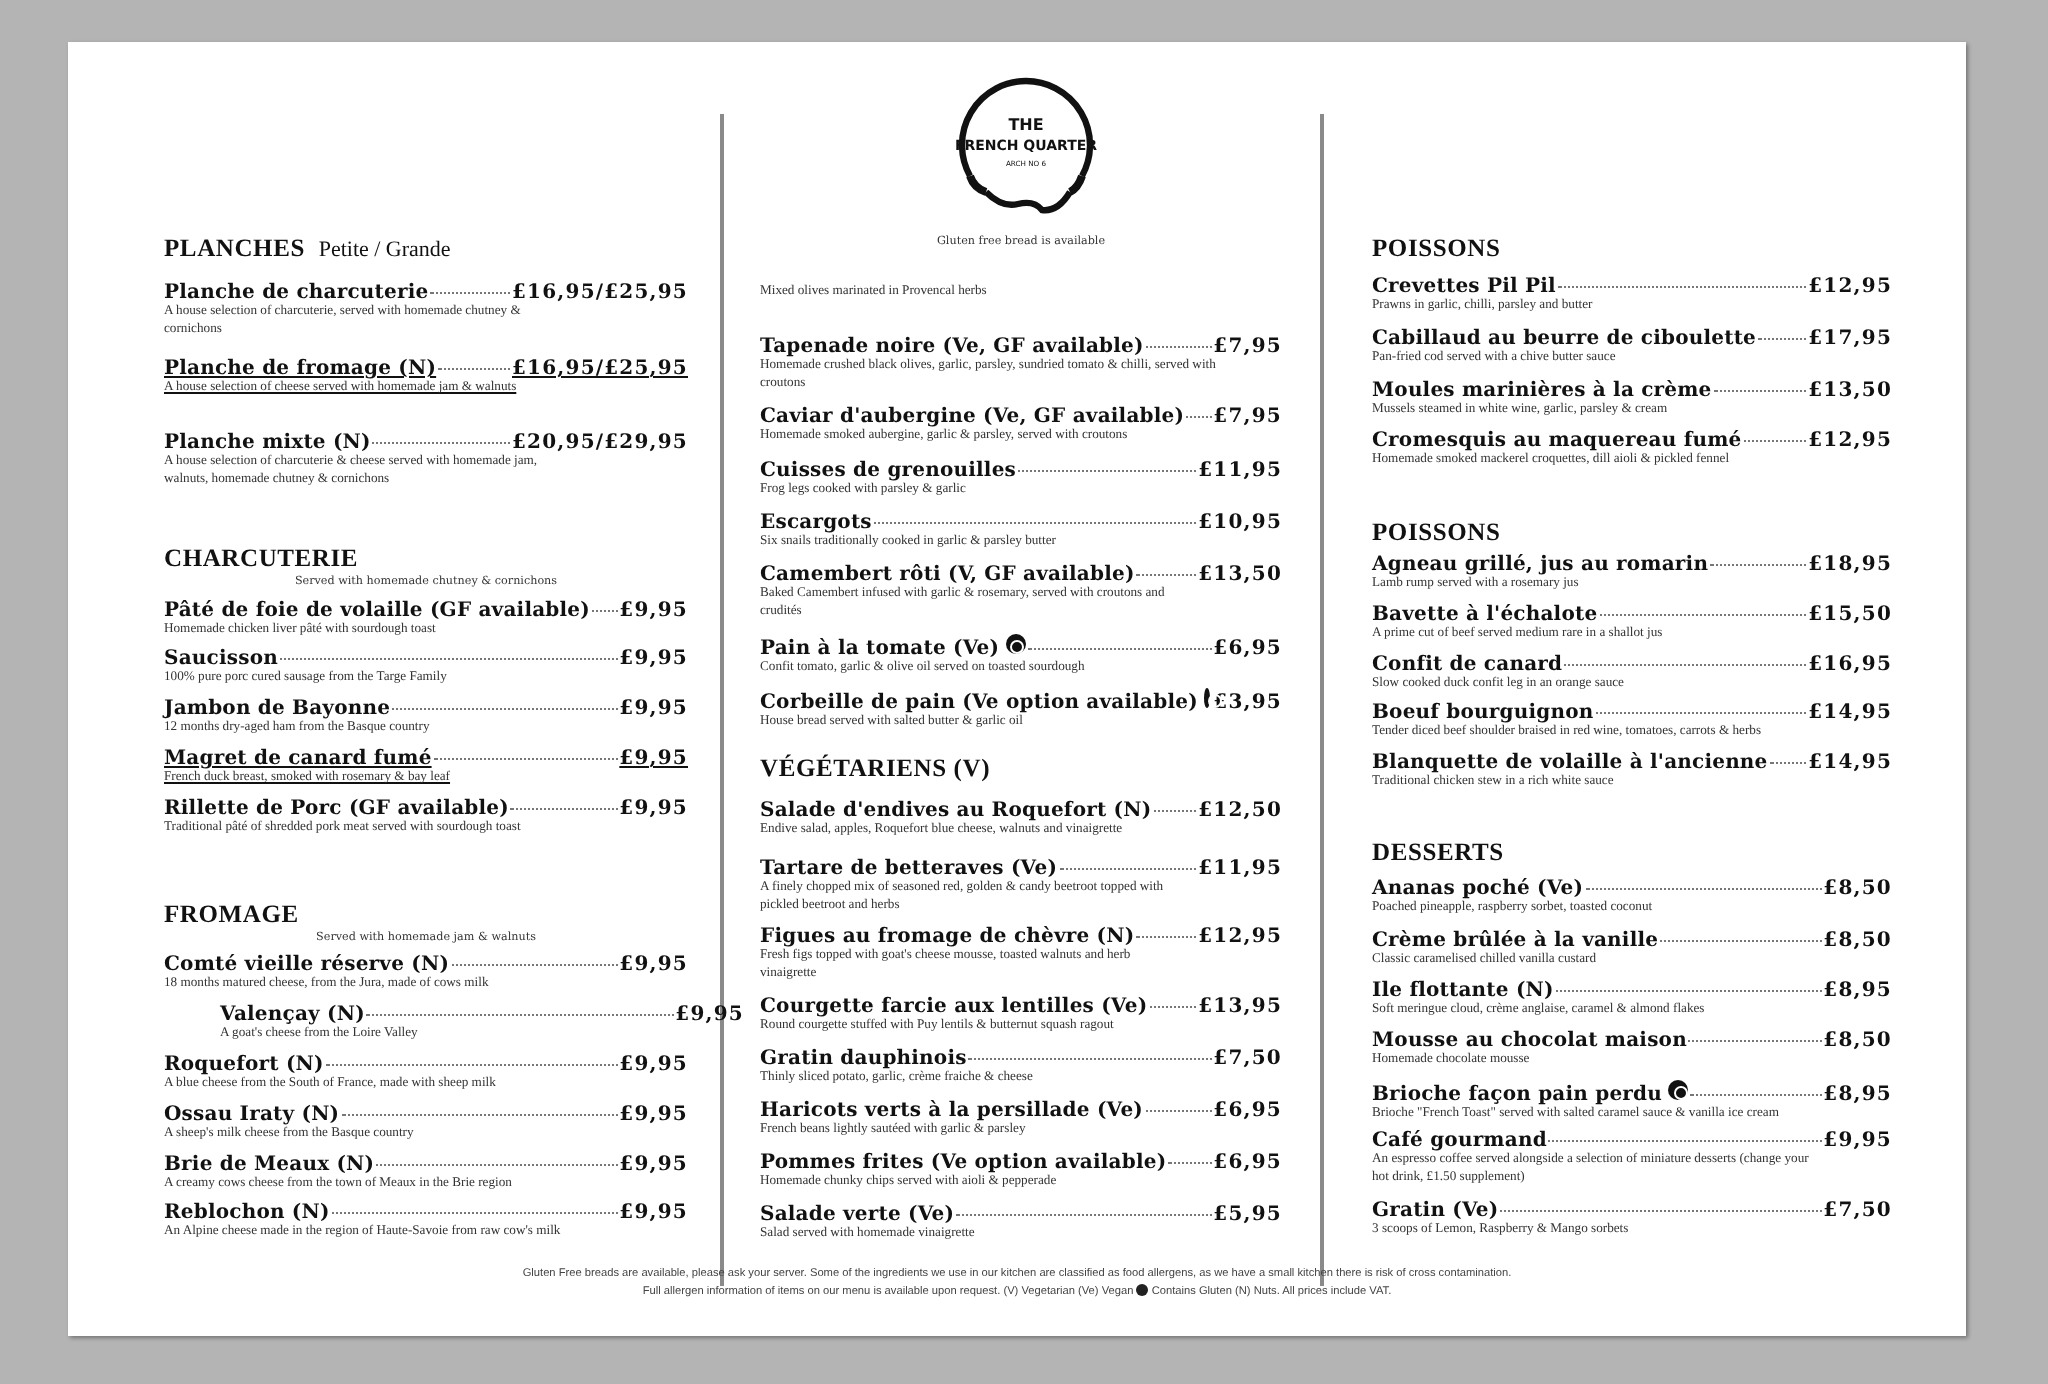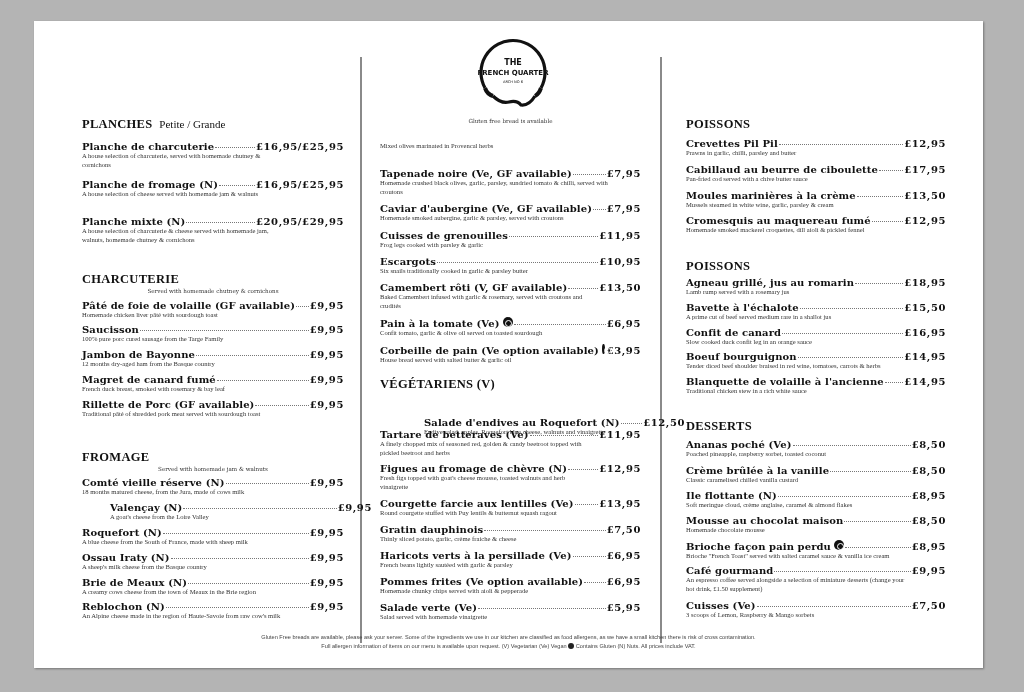--- a/index.html
+++ b/index.html
@@ -67,21 +67,21 @@
       <div class="sec-title"><span>PLANCHES</span>&nbsp; <span class="sub-inline">Petite / Grande</span></div>
     </div>
     <div class="item" style="top:120px;">
       <div class="row">
           <span class="name">Planche de charcuterie</span>
           <span class="dots"></span>
           <span class="price">£16,95/£25,95</span>
         </div>
       <div class="desc" style="width:185px;">A house selection of charcuterie, served with homemade chutney &amp; cornichons</div>
     </div>
-    <div class="item" style="top:158px;">
+    <div class="item" style="top:158px;text-decoration:underline;">
       <div class="row">
           <span class="name">Planche de fromage (N)</span>
           <span class="dots"></span>
           <span class="price">£16,95/£25,95</span>
         </div>
       <div class="desc" style="width:185px;">A house selection of cheese served with homemade jam &amp; walnuts</div>
     </div>
     <div class="item" style="top:195px;">
       <div class="row">
           <span class="name">Planche mixte (N)</span>
@@ -112,21 +112,21 @@
       <div class="desc">100% pure porc cured sausage from the Targe Family</div>
     </div>
     <div class="item" style="top:328px;">
       <div class="row">
           <span class="name">Jambon de Bayonne</span>
           <span class="dots"></span>
           <span class="price">£9,95</span>
         </div>
       <div class="desc">12 months dry-aged ham from the Basque country</div>
     </div>
-    <div class="item" style="top:353px;">
+    <div class="item" style="top:353px;text-decoration:underline;">
       <div class="row">
           <span class="name">Magret de canard fumé</span>
           <span class="dots"></span>
           <span class="price">£9,95</span>
         </div>
       <div class="desc">French duck breast, smoked with rosemary &amp; bay leaf</div>
     </div>
     <div class="item" style="top:378px;">
       <div class="row">
           <span class="name">Rillette de Porc (GF available)</span>
@@ -252,21 +252,21 @@
           <span class="gf-icon"></span>
           <span class="dots"></span>
           <span class="price">£3,95</span>
         </div>
       <div class="desc">House bread served with salted butter &amp; garlic oil</div>
     </div>
 
     <div class="section" style="top:356px;">
       <div class="sec-title">VÉGÉTARIENS (V)</div>
     </div>
-    <div class="item" style="top:396px;margin-left:44px;">
+    <div class="item" style="top:379px;">
       <div class="row">
           <span class="name">Salade d'endives au Roquefort (N)</span>
           <span class="dots"></span>
           <span class="price">£12,50</span>
         </div>
       <div class="desc">Endive salad, apples, Roquefort blue cheese, walnuts and vinaigrette</div>
     </div>
     <div class="item" style="top:408px;">
       <div class="row">
           <span class="name">Tartare de betteraves (Ve)</span>
@@ -453,21 +453,21 @@
     <div class="item" style="top:544px;">
       <div class="row">
           <span class="name">Café gourmand</span>
           <span class="dots"></span>
           <span class="price">£9,95</span>
         </div>
       <div class="desc" style="width:220px;">An espresso coffee served alongside a selection of miniature desserts (change your hot drink, £1.50 supplement)</div>
     </div>
     <div class="item" style="top:579px;">
       <div class="row">
-          <span class="name">Cuisses (Ve)</span>
+          <span class="name">Gratin (Ve)</span>
           <span class="dots"></span>
           <span class="price">£7,50</span>
         </div>
       <div class="desc">3 scoops of Lemon, Raspberry &amp; Mango sorbets</div>
     </div>
   </div>
 
   <div class="footer">
     <div>Gluten Free breads are available, please ask your server.  Some of the ingredients we use in our kitchen are classified as food allergens, as we have a small kitchen there is risk of cross contamination.</div>
     <div>

